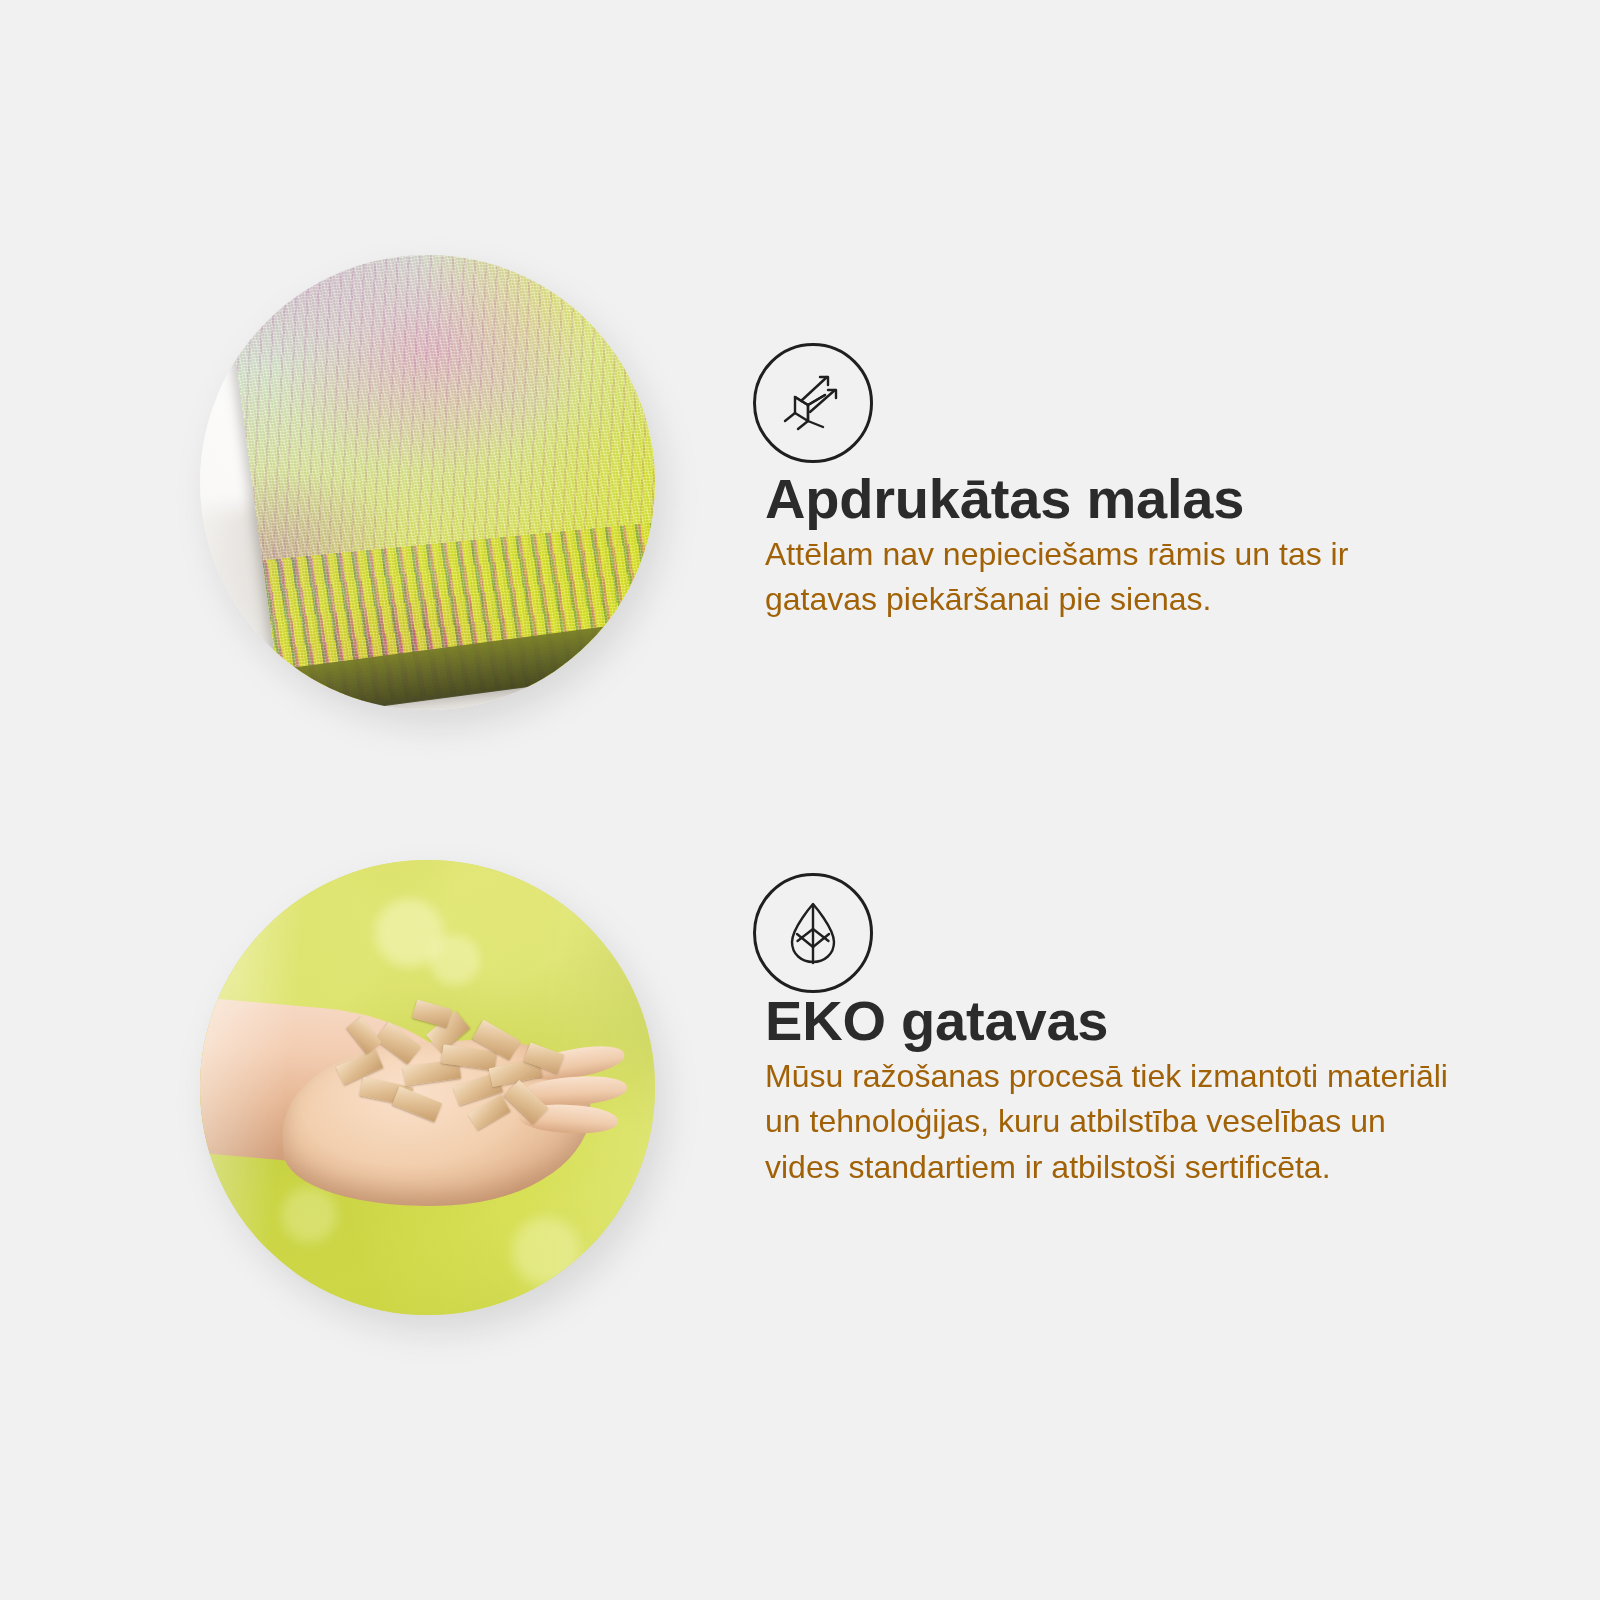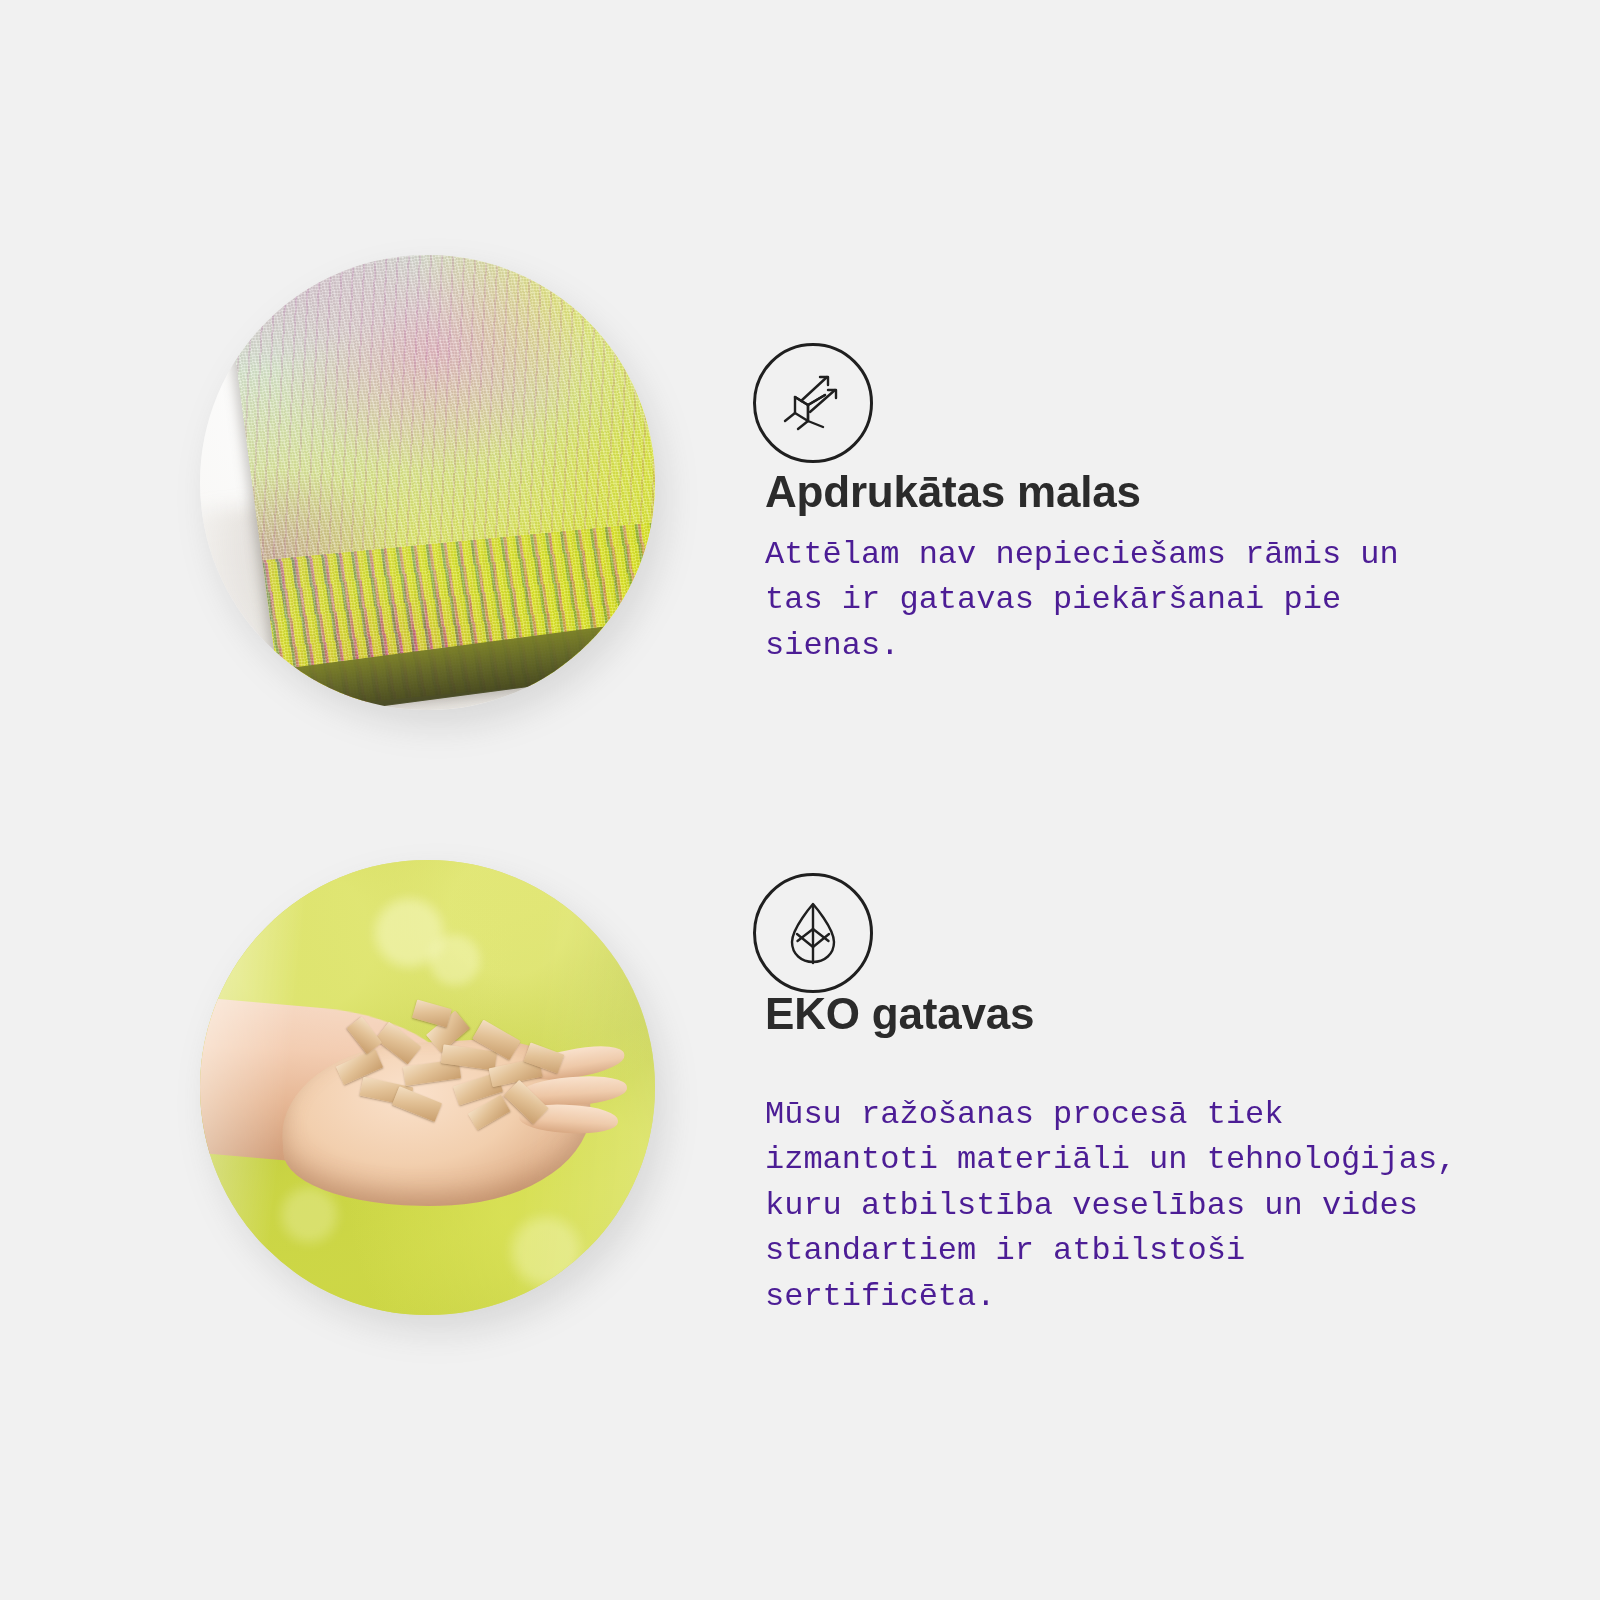--- a/index.html
+++ b/index.html
@@ -245,43 +245,42 @@
     border: 3px solid #1f1f1f;
     display: flex;
     align-items: center;
     justify-content: center;
     box-sizing: border-box;
   }
   .icon-badge svg { display: block; }
 
   .feature-title {
     margin: 0;
-    font-size: 44px;
+    font-size: 56px;
     font-weight: 700;
     color: #2b2b2b;
     letter-spacing: -0.2px;
     line-height: 1.1;
   }
   .feature-desc {
     margin: 0;
     font-size: 32px;
     font-weight: 400;
-    color: #4c1d95;
+    color: #a16207;
     line-height: 1.42;
     max-width: 700px;
-    font-family: Liberation Mono, monospace;
   }
 
   #feature-edges .icon-badge { position: absolute; left: 0; top: 103px; }
   #feature-edges .feature-title { position: absolute; left: 12px; top: 228px; }
   #feature-edges .feature-desc  { position: absolute; left: 12px; top: 292px; }
 
   #feature-eco .icon-badge { position: absolute; left: 0; top: 28px; }
   #feature-eco .feature-title { position: absolute; left: 12px; top: 145px; }
-  #feature-eco .feature-desc  { position: absolute; left: 12px; top: 209px; margin-top: 38px; }
+  #feature-eco .feature-desc  { position: absolute; left: 12px; top: 209px; }
 </style>
 </head>
 <body>
 
 <div class="page">
 
   <section class="feature" id="feature-edges">
 
     <div class="media-wrap">
       <div class="media-circle">

